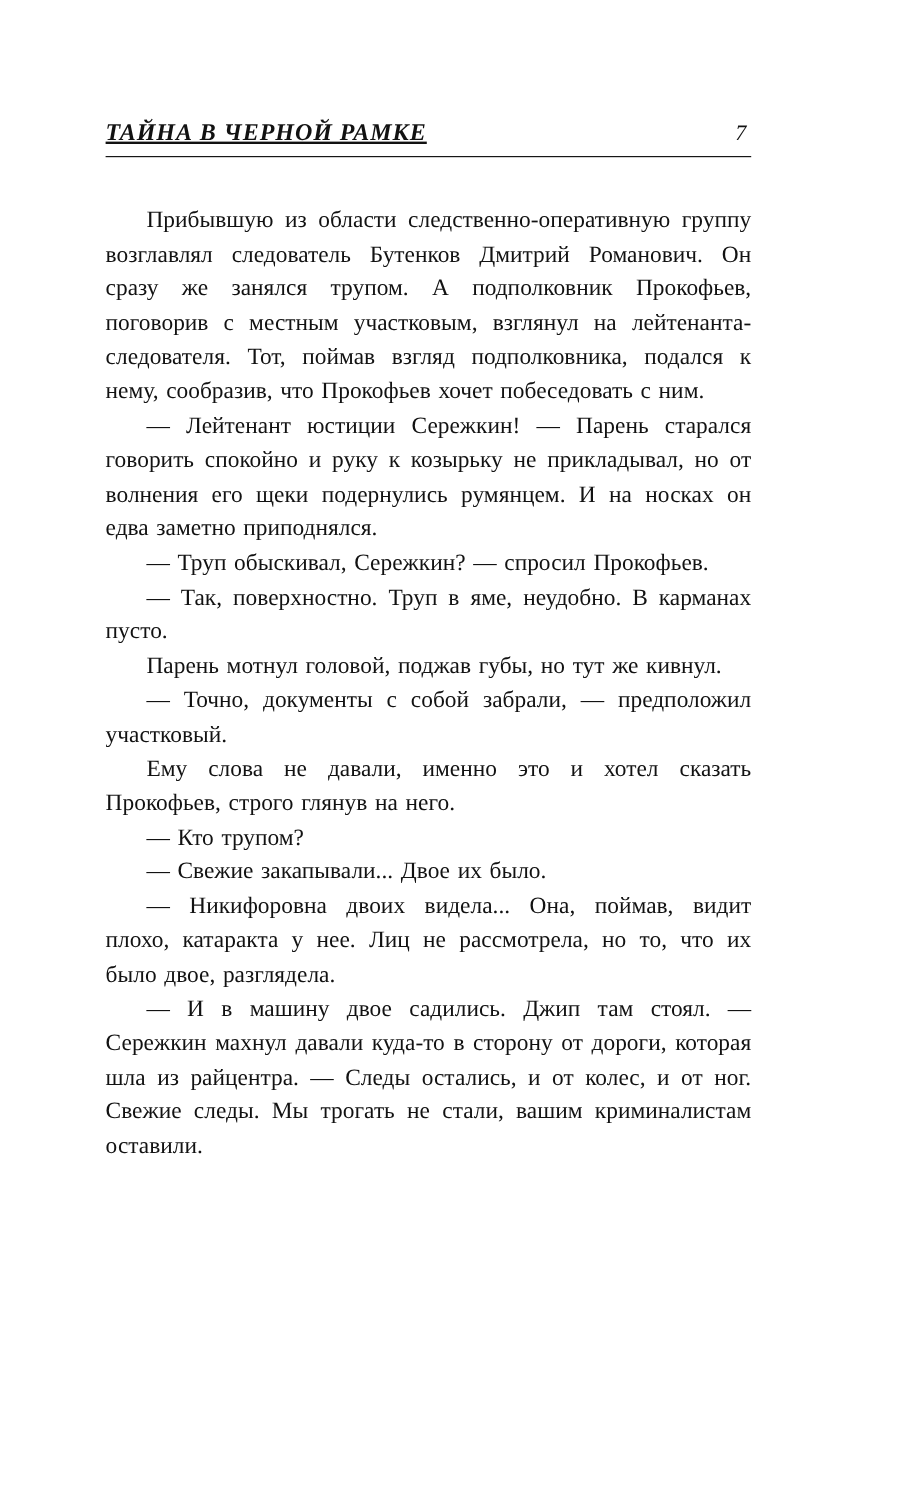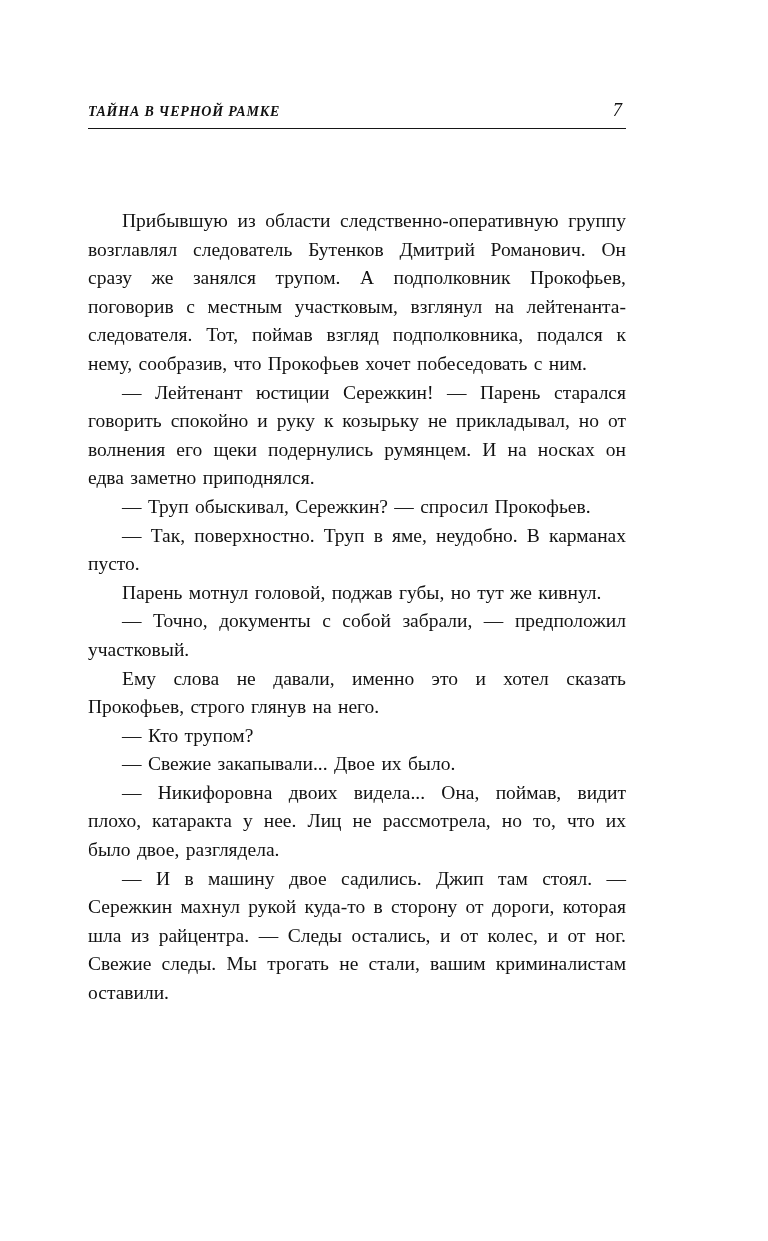--- a/index.html
+++ b/index.html
@@ -23,31 +23,32 @@
   .page-header {
     display: flex;
     justify-content: space-between;
     align-items: baseline;
     padding-bottom: 7px;
     border-bottom: 1.5px solid #161616;
   }
   .running-title {
     font-style: italic;
     font-weight: 700;
-    font-size: 14px;
+    font-size: 20px;
     letter-spacing: 0.8px;
     text-transform: uppercase;
+    text-decoration: underline;
   }
   .page-number {
     font-style: italic;
     font-size: 18.5px;
     padding-right: 4px;
   }
   .body-text {
-    margin-top: 78px;
+    margin-top: 39px;
   }
   .body-text p {
     margin: 0;
     font-size: 19.5px;
     line-height: 28.6px;
     text-align: justify;
     text-indent: 34px;
     word-spacing: 1.5px;
   }
 </style>
@@ -65,16 +66,16 @@
     <p>Прибывшую из области следственно-оперативную группу возглавлял следователь Бутенков Дмитрий Романович. Он сразу же занялся трупом. А подполковник Прокофьев, поговорив с местным участковым, взглянул на лейтенанта-следователя. Тот, поймав взгляд подполковника, подался к нему, сообразив, что Прокофьев хочет побеседовать с ним.</p>
     <p>— Лейтенант юстиции Сережкин! — Парень старался говорить спокойно и руку к козырьку не прикладывал, но от волнения его щеки подернулись румянцем. И на носках он едва заметно приподнялся.</p>
     <p>— Труп обыскивал, Сережкин? — спросил Прокофьев.</p>
     <p>— Так, поверхностно. Труп в яме, неудобно. В карманах пусто.</p>
     <p>Парень мотнул головой, поджав губы, но тут же кивнул.</p>
     <p>— Точно, документы с собой забрали, — предположил участковый.</p>
     <p>Ему слова не давали, именно это и хотел сказать Прокофьев, строго глянув на него.</p>
     <p>— Кто трупом?</p>
     <p>— Свежие закапывали... Двое их было.</p>
     <p>— Никифоровна двоих видела... Она, поймав, видит плохо, катаракта у нее. Лиц не рассмотрела, но то, что их было двое, разглядела.</p>
-    <p>— И в машину двое садились. Джип там стоял. — Сережкин махнул рукой куда-то в сторону от дороги, которая шла из райцентра. — Следы остались, и от колес, и от ног. Свежие следы. Мы трогать не стали, вашим криминалистам оставили.</p>
+    <p>— И в машину двое садились. Джип там стоял. — Сережкин махнул давали куда-то в сторону от дороги, которая шла из райцентра. — Следы остались, и от колес, и от ног. Свежие следы. Мы трогать не стали, вашим криминалистам оставили.</p>
   </main>
 
 </div>
 
 </body></html>

